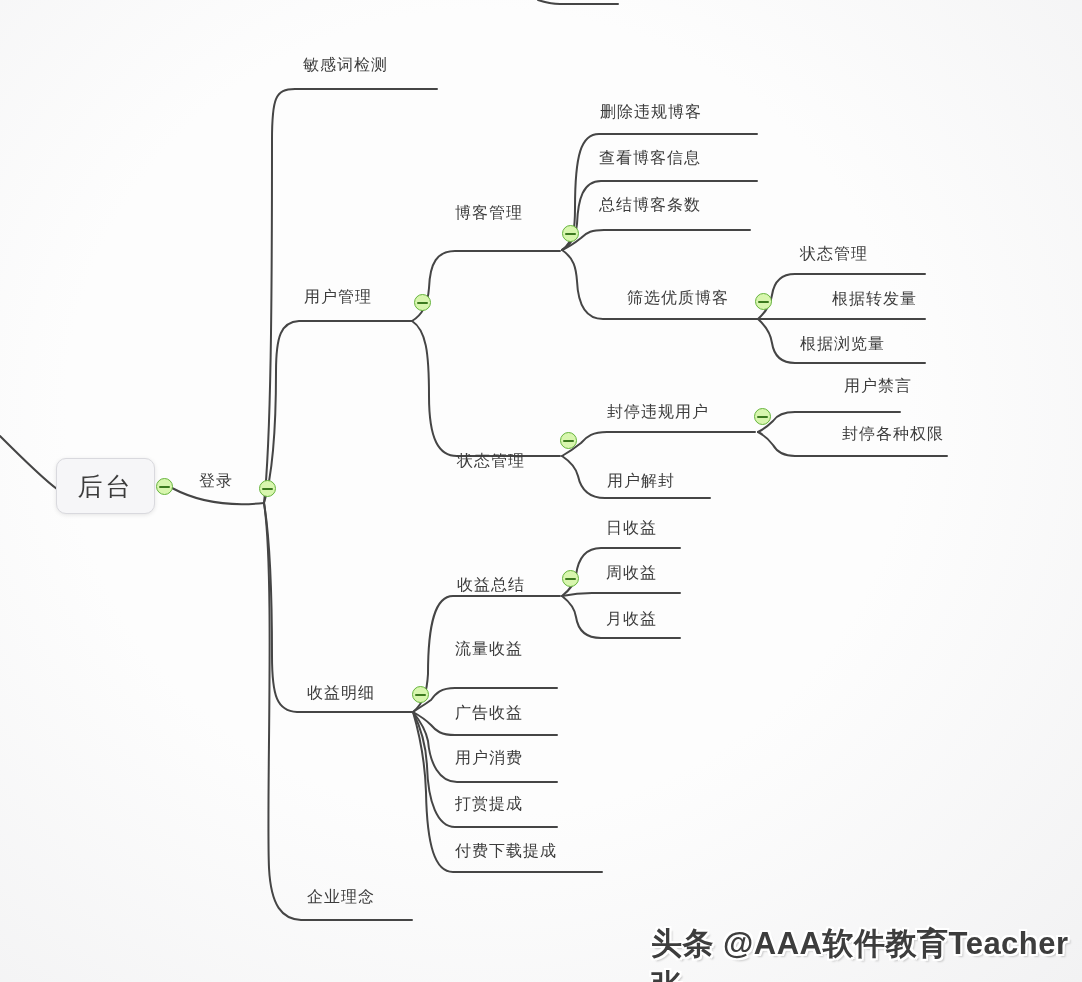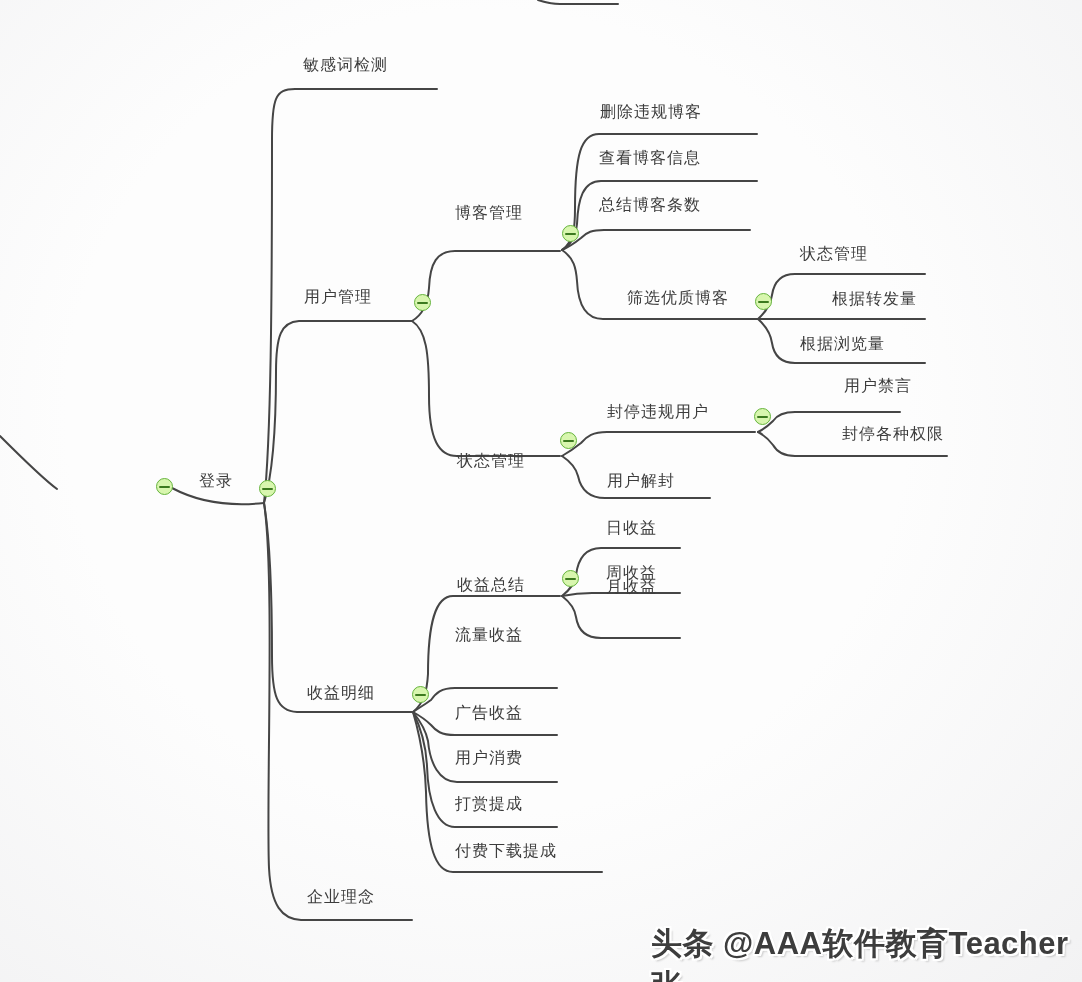--- a/index.html
+++ b/index.html
@@ -71,20 +71,23 @@
     <path d="M413,712 C422,717 427,721 431,725 C436,731 441,735 455,735 L557,735"></path>
     <path d="M413,712 C421,722 426,731 428,741 C430,763 439,782 457,782 L557,782"></path>
     <path d="M413,712 C421,728 426,746 427,766 C428,801 437,827 455,827 L557,827"></path>
     <path d="M413,712 C420,736 425,762 426,792 C427,846 435,872 453,872 L602,872"></path>
     <path d="M562,596 C571,589 575,582 576,575 C578,560 585,548 601,548 L680,548"></path>
     <path d="M562,596 C572,594 578,593 592,593 L680,593"></path>
     <path d="M562,596 C571,603 575,610 576,617 C578,630 585,638 601,638 L680,638"></path>
     <path d="M538,0 C544,2 550,4 560,4 L618,4"></path>
   </svg>
 
+  <div class="root-node">
+    <span>后台</span>
+  </div>
 
   <div class="node" style="left:199px;top:472px;">登录</div>
   <div class="node" style="left:303px;top:56px;">敏感词检测</div>
   <div class="node" style="left:304px;top:288px;">用户管理</div>
   <div class="node" style="left:455px;top:204px;">博客管理</div>
   <div class="node" style="left:600px;top:103px;">删除违规博客</div>
   <div class="node" style="left:599px;top:149px;">查看博客信息</div>
   <div class="node" style="left:599px;top:196px;">总结博客条数</div>
   <div class="node" style="left:606px;top:289px;margin-left:21px;">筛选优质博客</div>
   <div class="node" style="left:800px;top:245px;">状态管理</div>
@@ -92,22 +95,22 @@
   <div class="node" style="left:800px;top:335px;">根据浏览量</div>
   <div class="node" style="left:457px;top:428px;margin-top:24px;">状态管理</div>
   <div class="node" style="left:607px;top:403px;">封停违规用户</div>
   <div class="node" style="left:824px;top:377px;margin-left:20px;">用户禁言</div>
   <div class="node" style="left:796px;top:425px;margin-left:46px;">封停各种权限</div>
   <div class="node" style="left:607px;top:472px;">用户解封</div>
   <div class="node" style="left:307px;top:684px;">收益明细</div>
   <div class="node" style="left:457px;top:565px;margin-top:11px;">收益总结</div>
   <div class="node" style="left:606px;top:519px;">日收益</div>
   <div class="node" style="left:606px;top:564px;">周收益</div>
-  <div class="node" style="left:606px;top:578px;">月收益</div>
-  <div class="node" style="left:455px;top:626px;text-align:right;">流量收益</div>
+  <div class="node" style="left:606px;top:610px;">月收益</div>
+  <div class="node" style="left:455px;top:640px;text-align:right;">流量收益</div>
   <div class="node" style="left:455px;top:704px;">广告收益</div>
   <div class="node" style="left:455px;top:749px;">用户消费</div>
   <div class="node" style="left:455px;top:795px;">打赏提成</div>
   <div class="node" style="left:455px;top:842px;">付费下载提成</div>
   <div class="node" style="left:307px;top:888px;">企业理念</div>
 
   <div class="collapse" style="left:156px;top:478px;"></div>
   <div class="collapse" style="left:259px;top:480px;"></div>
   <div class="collapse" style="left:414px;top:294px;"></div>
   <div class="collapse" style="left:562px;top:225px;"></div>

